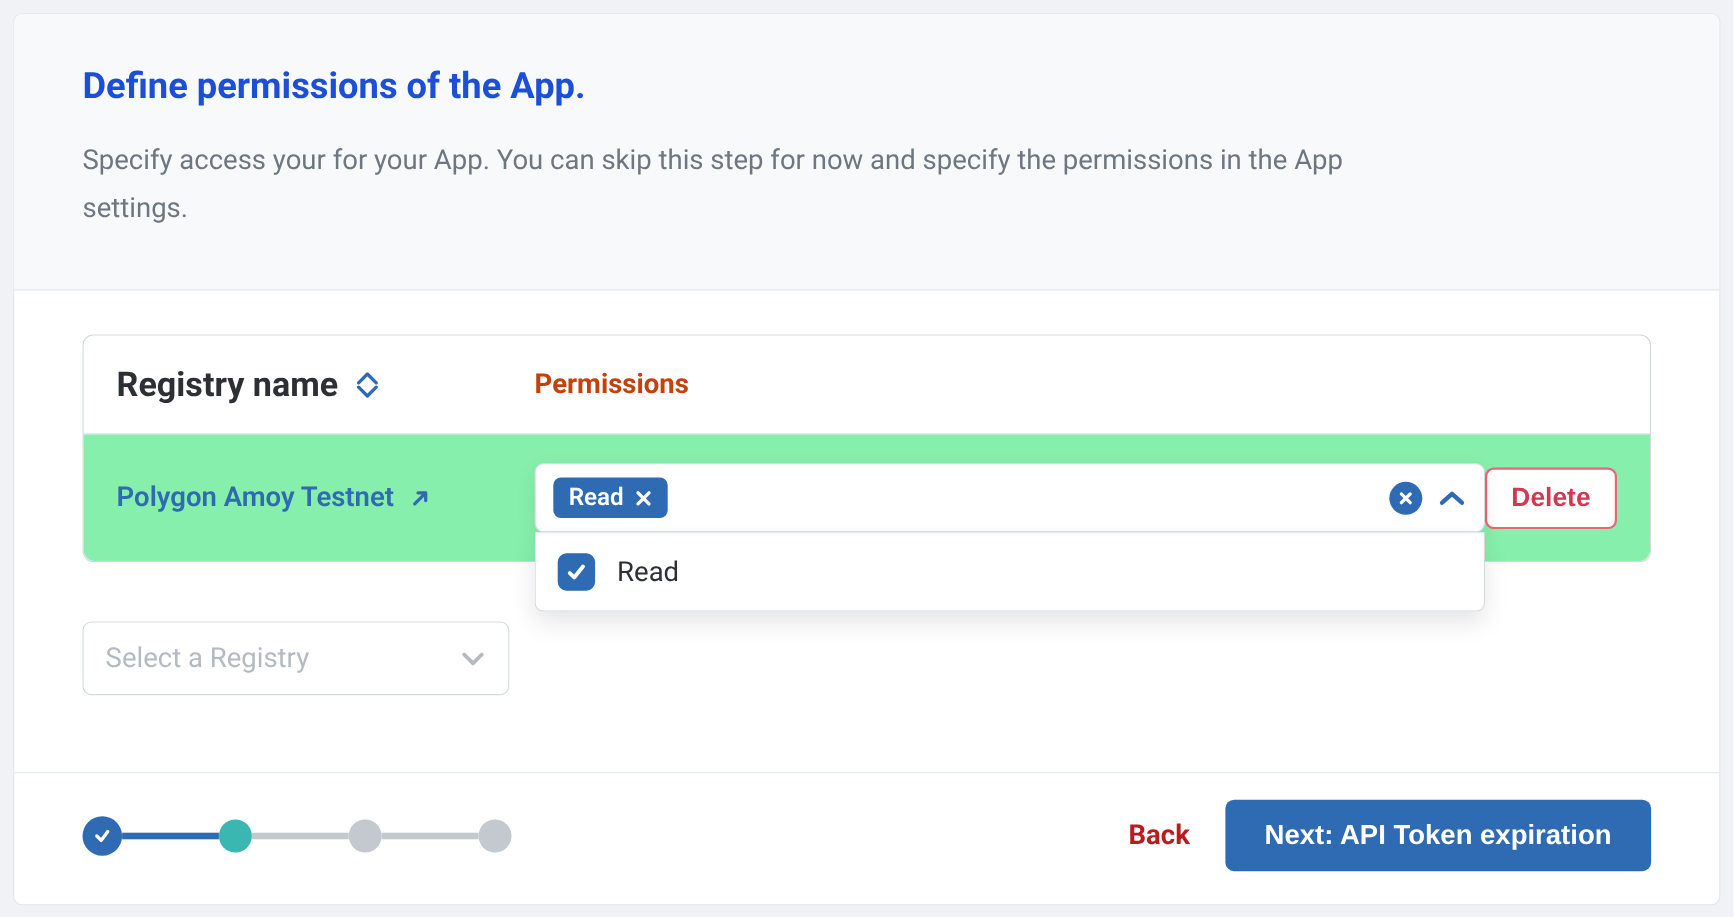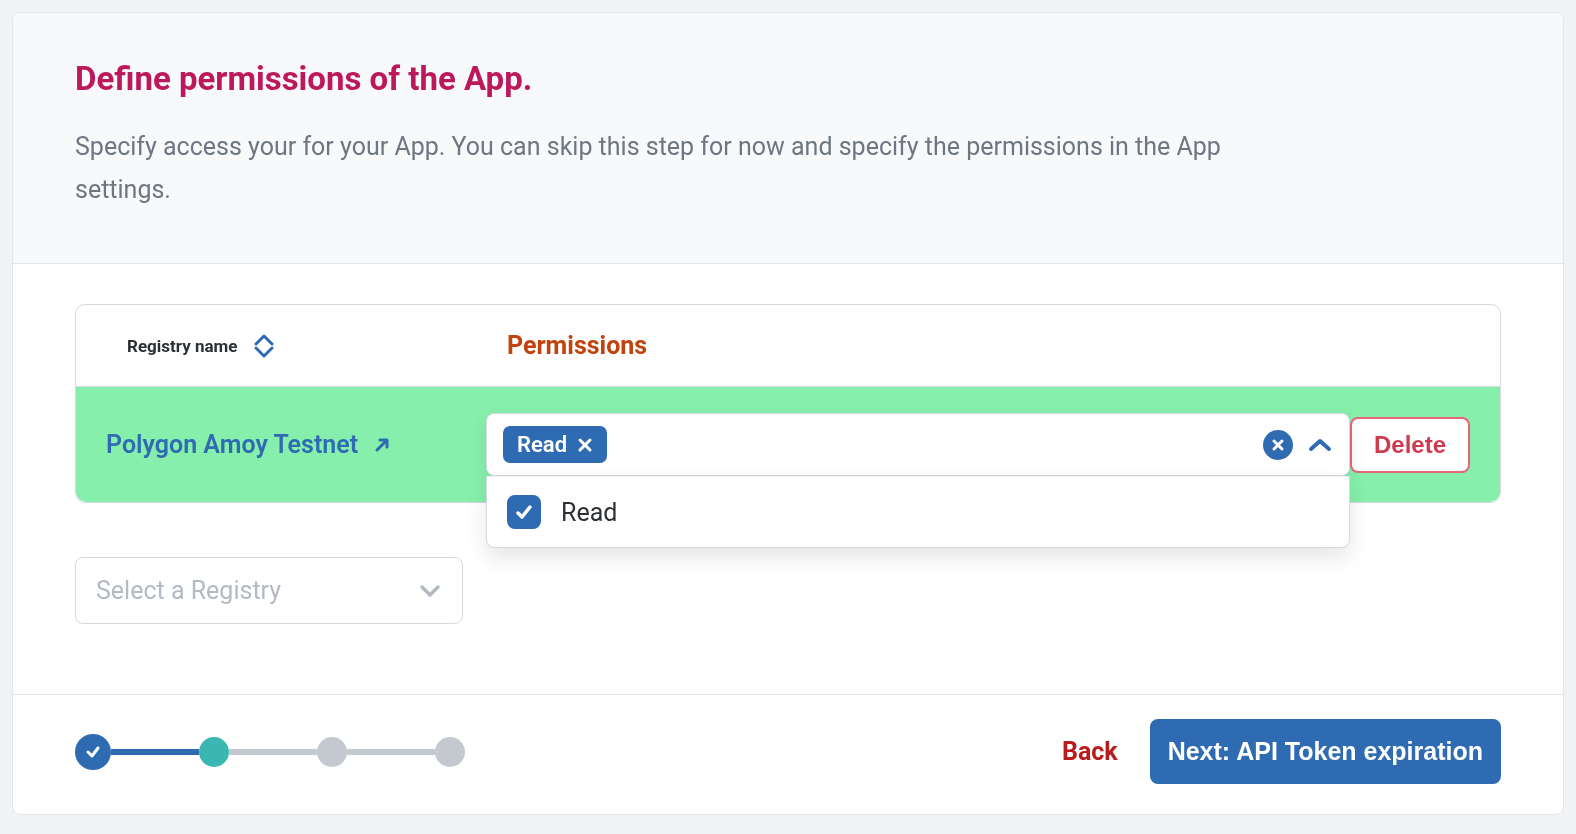--- a/index.html
+++ b/index.html
@@ -16,21 +16,21 @@
     overflow:hidden;
   }
   .header{
     background:#f7f9fa;
     padding:46px 62px 52px 62px;
     border-bottom:1px solid #e2e6ea;
   }
   .title{
     font-size:33px;
     font-weight:700;
-    color:#be185d;
+    color:#1d4ed8;
     margin-bottom:28px;
   }
   .subtitle{
     font-size:25px;
     color:#6e7781;
     line-height:1.7;
     max-width:1180px;
   }
   .body{
     padding:40px 62px 10px 62px;
@@ -42,23 +42,22 @@
     overflow:visible;
     position:relative;
   }
   .trow{display:flex;align-items:center}
   .thead{
     padding:26px 30px;
     border-bottom:1px solid #d5dae0;
   }
   .th-name{
     display:flex;align-items:center;gap:16px;
-    font-size:17px;font-weight:700;color:#2c3034;
+    font-size:31px;font-weight:700;color:#2c3034;
     width:380px;
-    margin-left:21px;
   }
   .sort-icon{display:flex;flex-direction:column;gap:0;color:#2f6bb3;line-height:0}
   .th-perm{font-size:25px;font-weight:700;color:#c2410c}
   .tbody{
     background:#86efac;
     padding:26px 30px;
     border-bottom-left-radius:10px;
     border-bottom-right-radius:10px;
   }
   .registry-link{
@@ -137,21 +136,21 @@
   .dot{width:30px;height:30px;border-radius:50%;background:#c4c9cf;display:flex;align-items:center;justify-content:center;color:#fff}
   .dot.complete{background:#2f6bb3;width:36px;height:36px}
   .dot.current{background:#3bb7b1}
   .bar{width:88px;height:6px;background:#c4c9cf}
   .bar.done{background:#2f6bb3}
   .footer-actions{display:flex;align-items:center;gap:32px}
   .back{color:#b91c1c;font-size:25px;font-weight:700;cursor:pointer}
   .btn-next{
     background:#2f6bb3;color:#fff;border:none;
     font-size:25px;font-weight:600;
-    padding:18px 18px;border-radius:8px;cursor:pointer;
+    padding:18px 36px;border-radius:8px;cursor:pointer;
   }
   svg{display:block}
 </style>
 </head>
 <body>
 
 <div class="card">
 
   <div class="header">
     <h1 class="title">Define permissions of the App.</h1>

